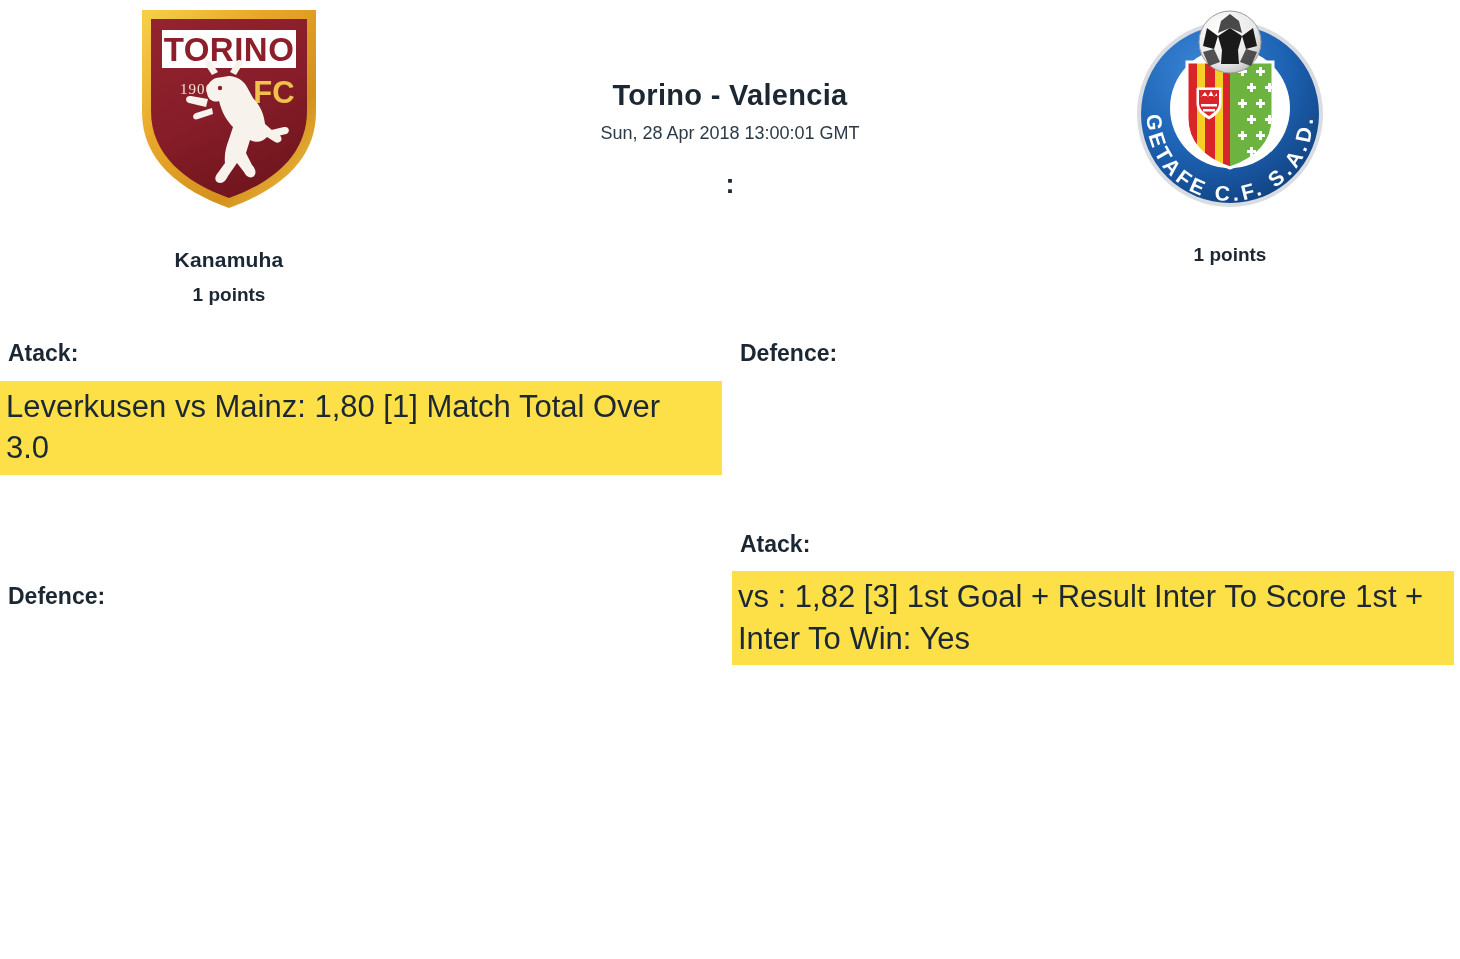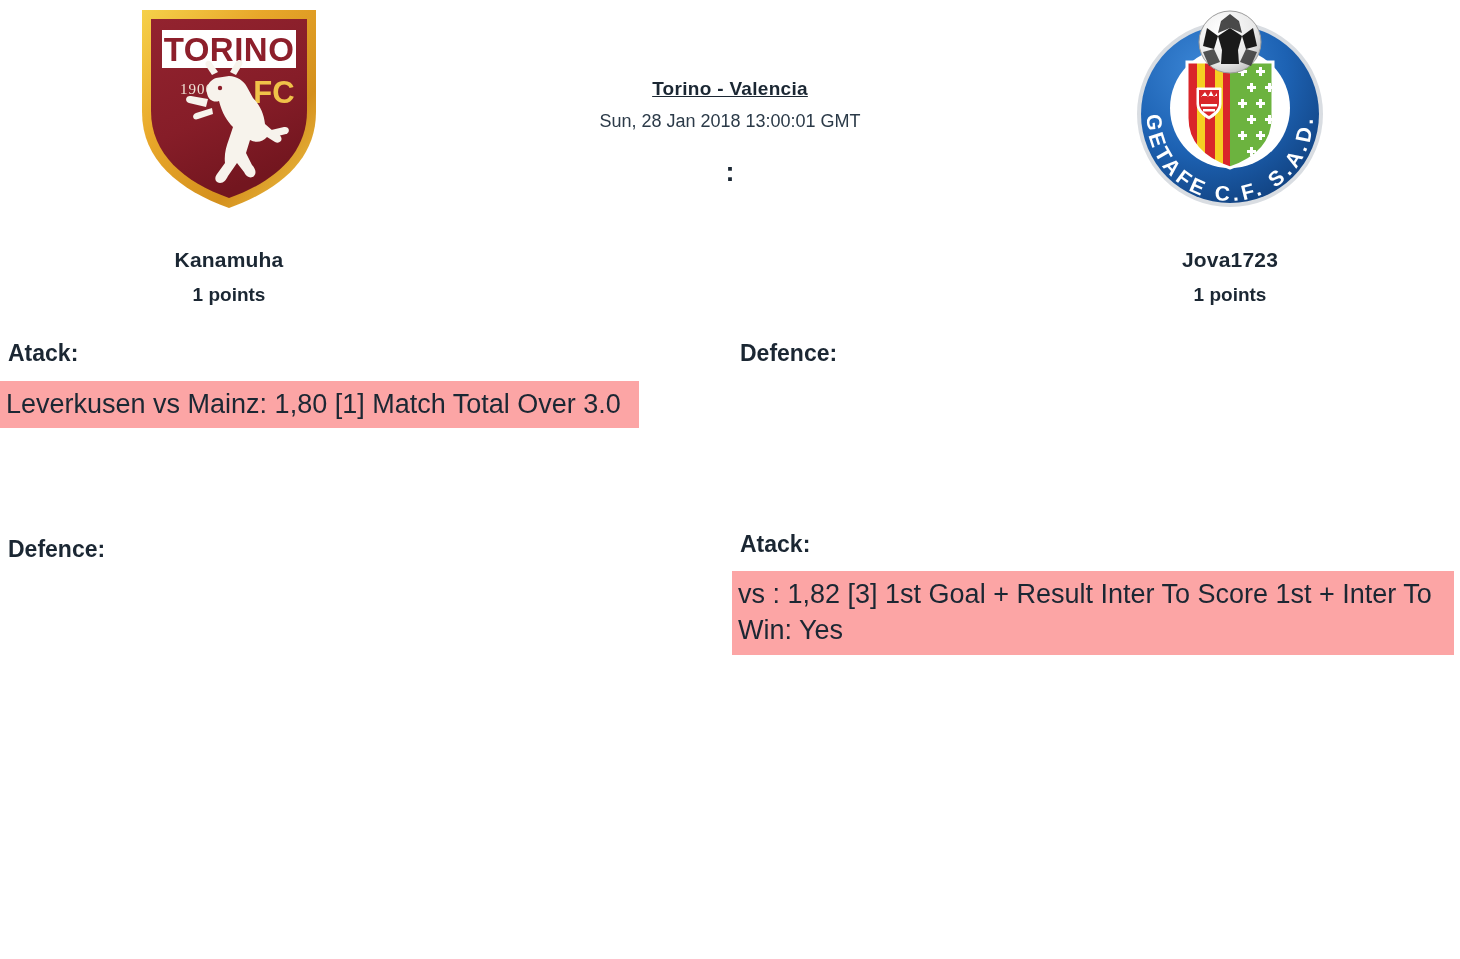--- a/index.html
+++ b/index.html
@@ -58,27 +58,26 @@
 
   
   .match-info {
     position: absolute;
     left: 430px;
     top: 0;
     width: 600px;
     text-align: center;
   }
   .match-title {
-    font-size: 19px;
+    font-size: 29px;
     font-weight: bold;
     color: #1b2733;
     margin-top: 78px;
     line-height: 1.2;
     letter-spacing: 0.3px;
-    text-decoration: underline;
   }
   .match-date {
     font-size: 18px;
     color: #2b3a48;
     margin-top: 10px;
     line-height: 1.2;
   }
   .match-score {
     font-size: 27px;
     font-weight: bold;
@@ -105,22 +104,22 @@
     color: #1b2733;
     line-height: 1.2;
     padding-left: 8px;
   }
 
   .bet-list {
     margin-top: 13px;
     min-height: 42px;
   }
   .bet-item {
-    background: #fca5a5;
-    font-size: 27px;
+    background: #fde047;
+    font-size: 31px;
     color: #1b2733;
     line-height: 1.34;
     padding: 5px 18px 6px 6px;
     display: inline-block;
     max-width: 722px;
     box-sizing: border-box;
   }
   .bet-list.empty { min-height: 42px; }
 
   .spacer-block { height: 108px; }
@@ -180,21 +179,21 @@
 
         <circle cx="86" cy="88" r="2.2" fill="#8d1f2b"></circle>
       </svg>
     </div>
     <div class="team-name">Kanamuha</div>
     <div class="team-points">1 points</div>
   </div>
 
   <div class="match-info">
     <div class="match-title">Torino - Valencia</div>
-    <div class="match-date">Sun, 28 Jan 2018 13:00:01 GMT</div>
+    <div class="match-date">Sun, 28 Apr 2018 13:00:01 GMT</div>
     <div class="match-score">:</div>
   </div>
 
   <div class="team-block right">
     <div class="crest-wrap">
 
       <svg width="210" height="212" viewBox="0 0 210 212">
         <defs>
           <radialGradient id="ringGrad" cx="0.35" cy="0.25" r="0.85">
             <stop offset="0%" stop-color="#3b86d6"></stop>
@@ -276,21 +275,20 @@
           <path d="M96 64 L97 50 L113 50 L114 64 Z" fill="#1a1a1a"></path>
           <path d="M78 52 L89 49 L95 62 L84 66 Z" fill="#2a2a2a" opacity="0.8"></path>
           <path d="M132 52 L121 49 L115 62 L126 66 Z" fill="#2a2a2a" opacity="0.8"></path>
         </g>
 
         <text font-family="'Liberation Sans', sans-serif" font-size="21" font-weight="bold" fill="#ffffff" letter-spacing="4">
           <textPath href="#arcPath" startOffset="50%" text-anchor="middle">GETAFE C.F. S.A.D.</textPath>
         </text>
       </svg>
     </div>
-    <div class="team-name">Jova1723</div>
     <div class="team-points">1 points</div>
   </div>
 </div>
 
 <div class="bets">
 
   <div class="bet-col left">
     <div>
       <div class="bet-section-label">Atack:</div>
       <div class="bet-list">

